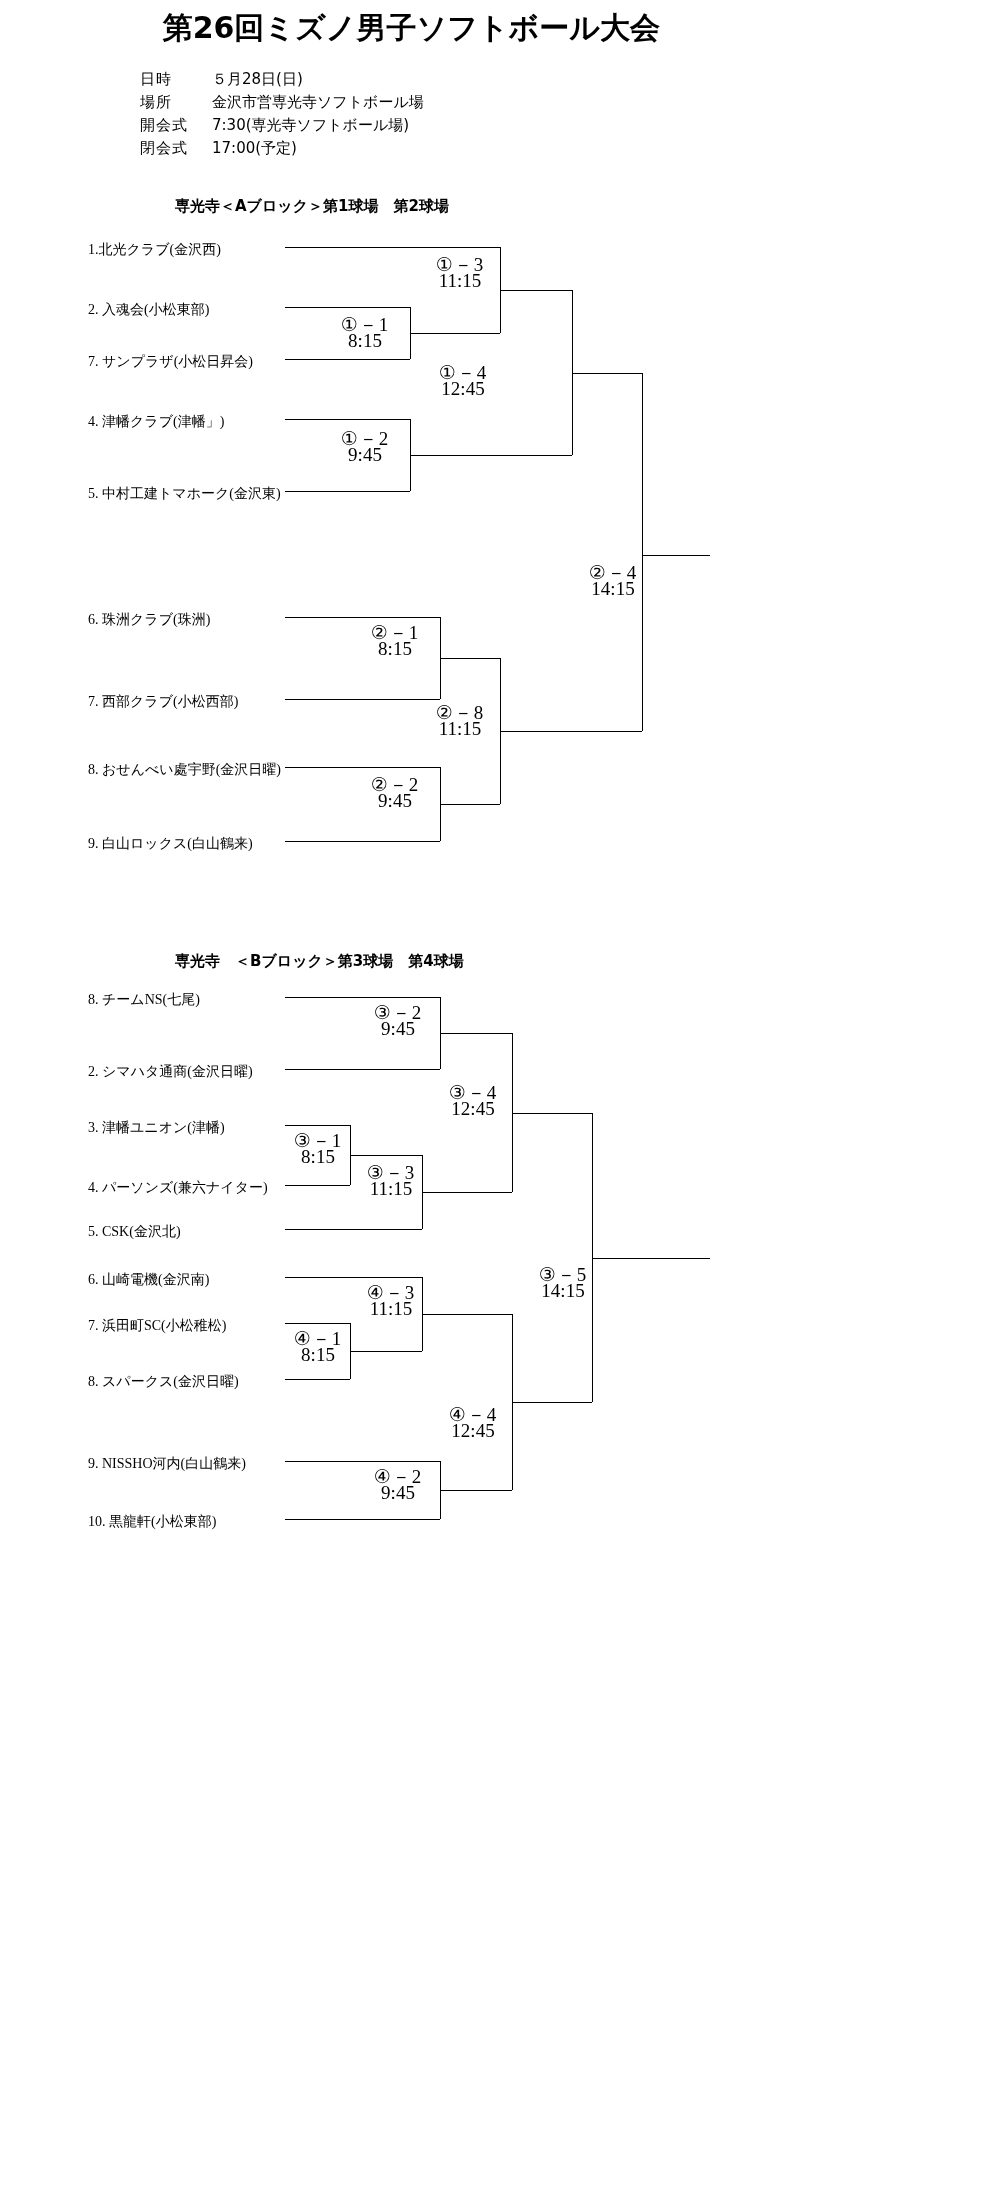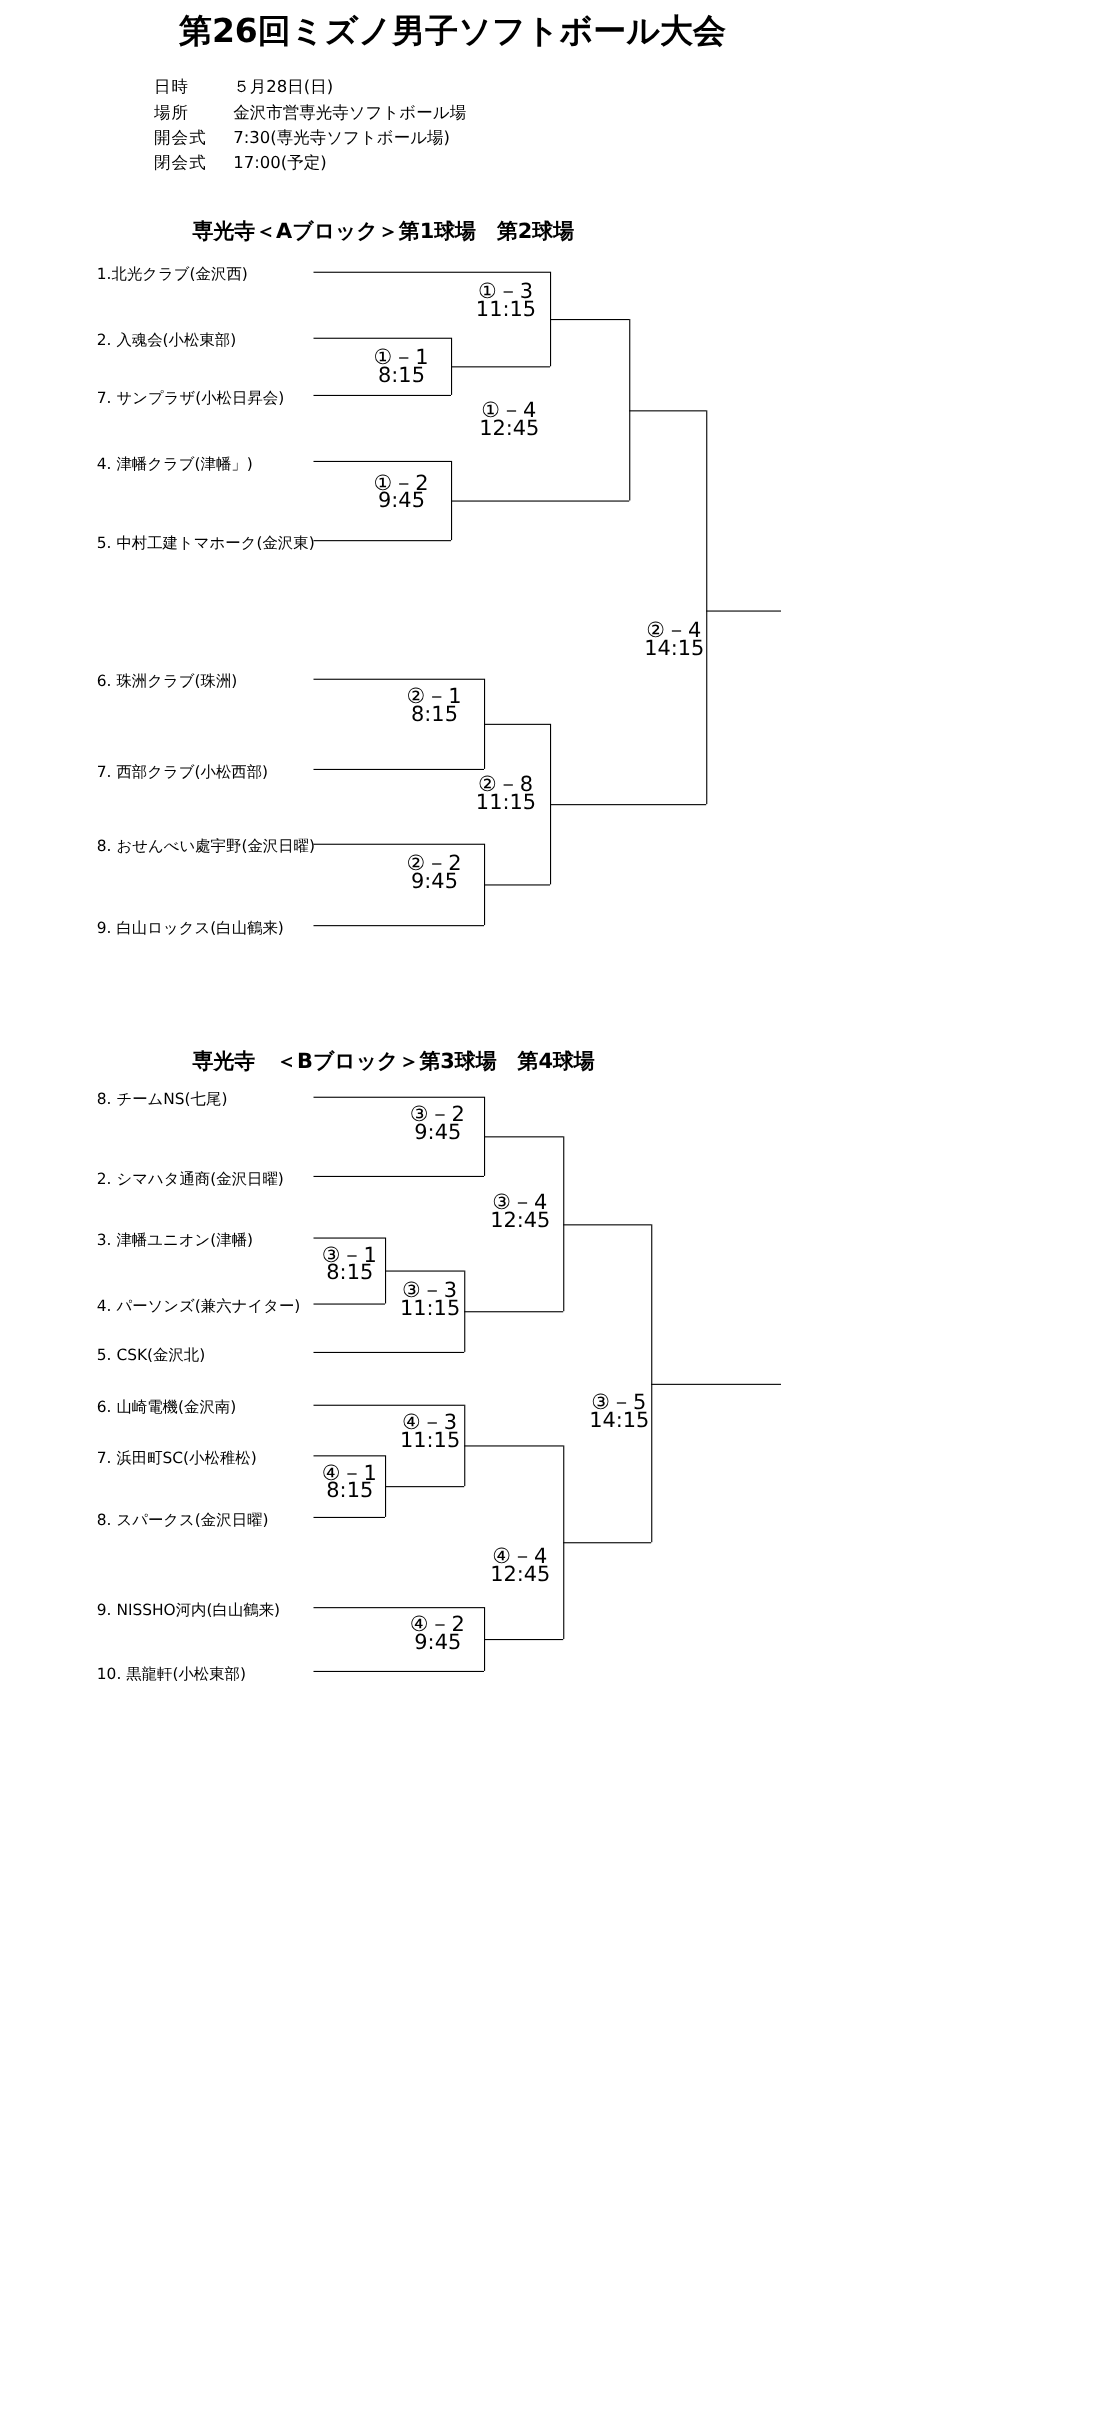--- a/index.html
+++ b/index.html
@@ -38,32 +38,33 @@
     font-size: 15px;
     line-height: 23px;
   }
   .info-row { display: flex; }
   .info-label { width: 72px; letter-spacing: 1px; }
   .info-value { white-space: nowrap; }
 
   
   .block-heading {
     position: absolute;
-    font-size: 19px;
+    font-size: 15px;
     font-weight: bold;
     white-space: nowrap;
   }
   #heading-a { left: 175px; top: 197px; }
   #heading-b { left: 175px; top: 952px; }
 
   
   .bracket {
     position: absolute;
     left: 0;
     width: 860px;
+    font-family: Liberation Serif, serif;
   }
   #bracket-a { top: 225px; height: 640px; }
   #bracket-b { top: 975px; height: 580px; }
 
   
   .team {
     position: absolute;
     font-size: 14px;
     white-space: nowrap;
     line-height: 14px;

